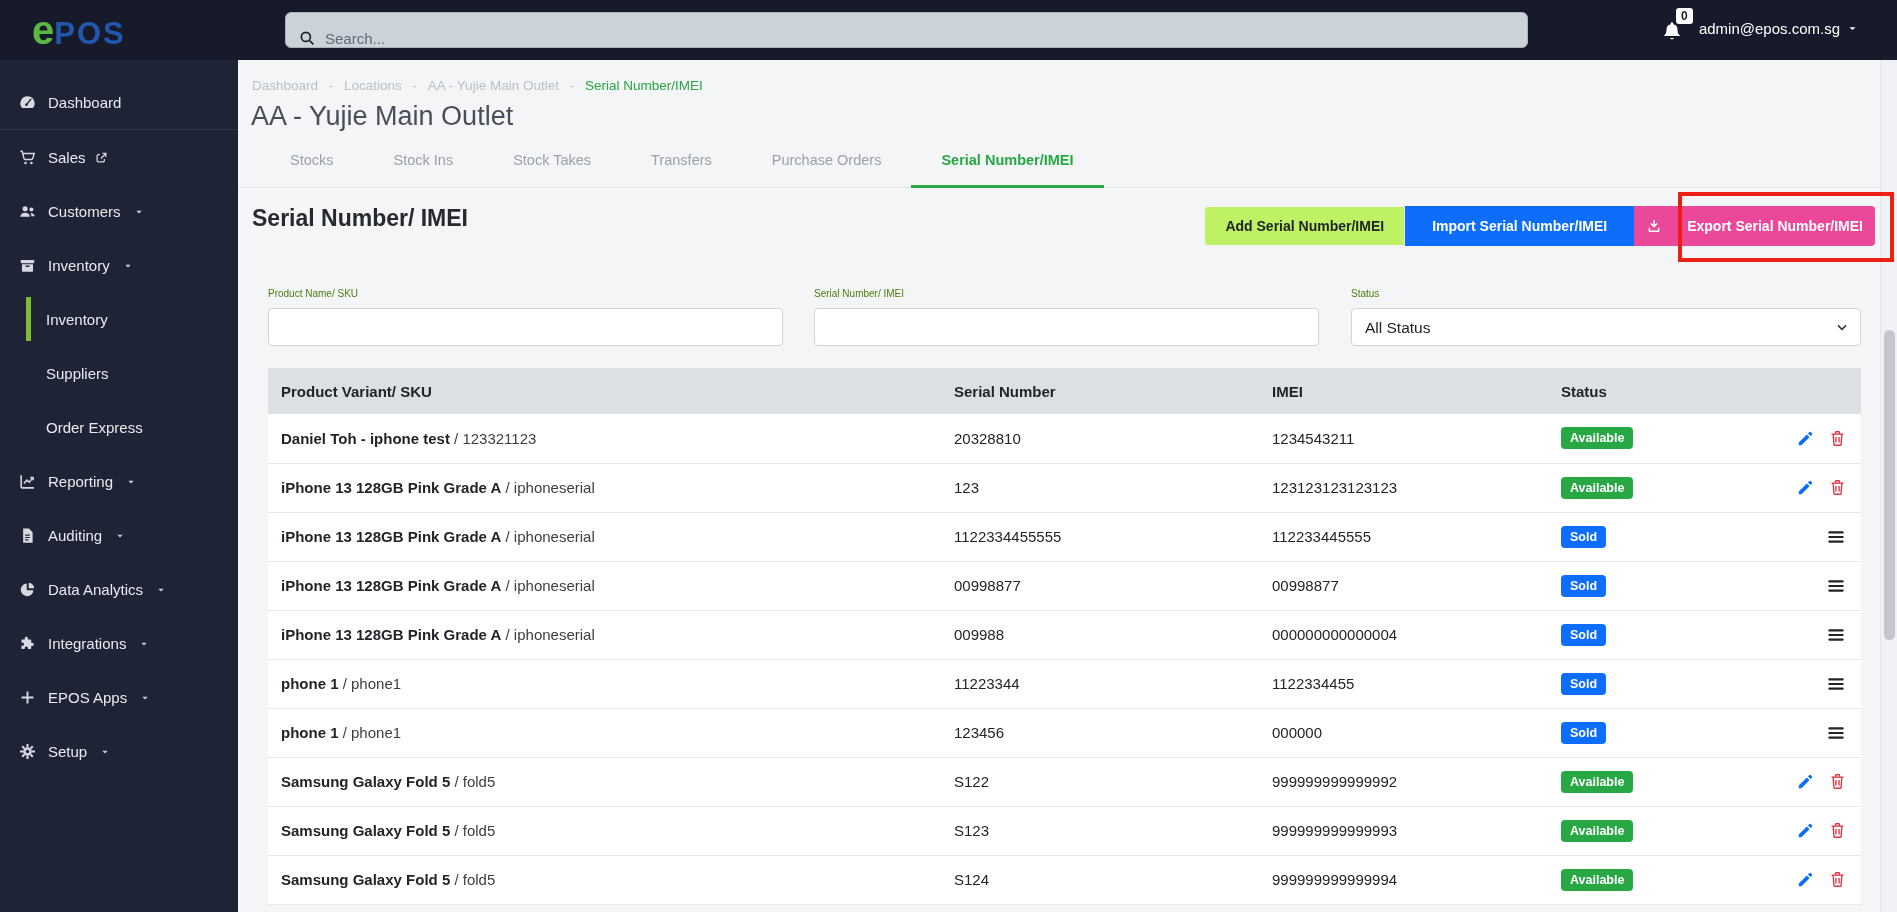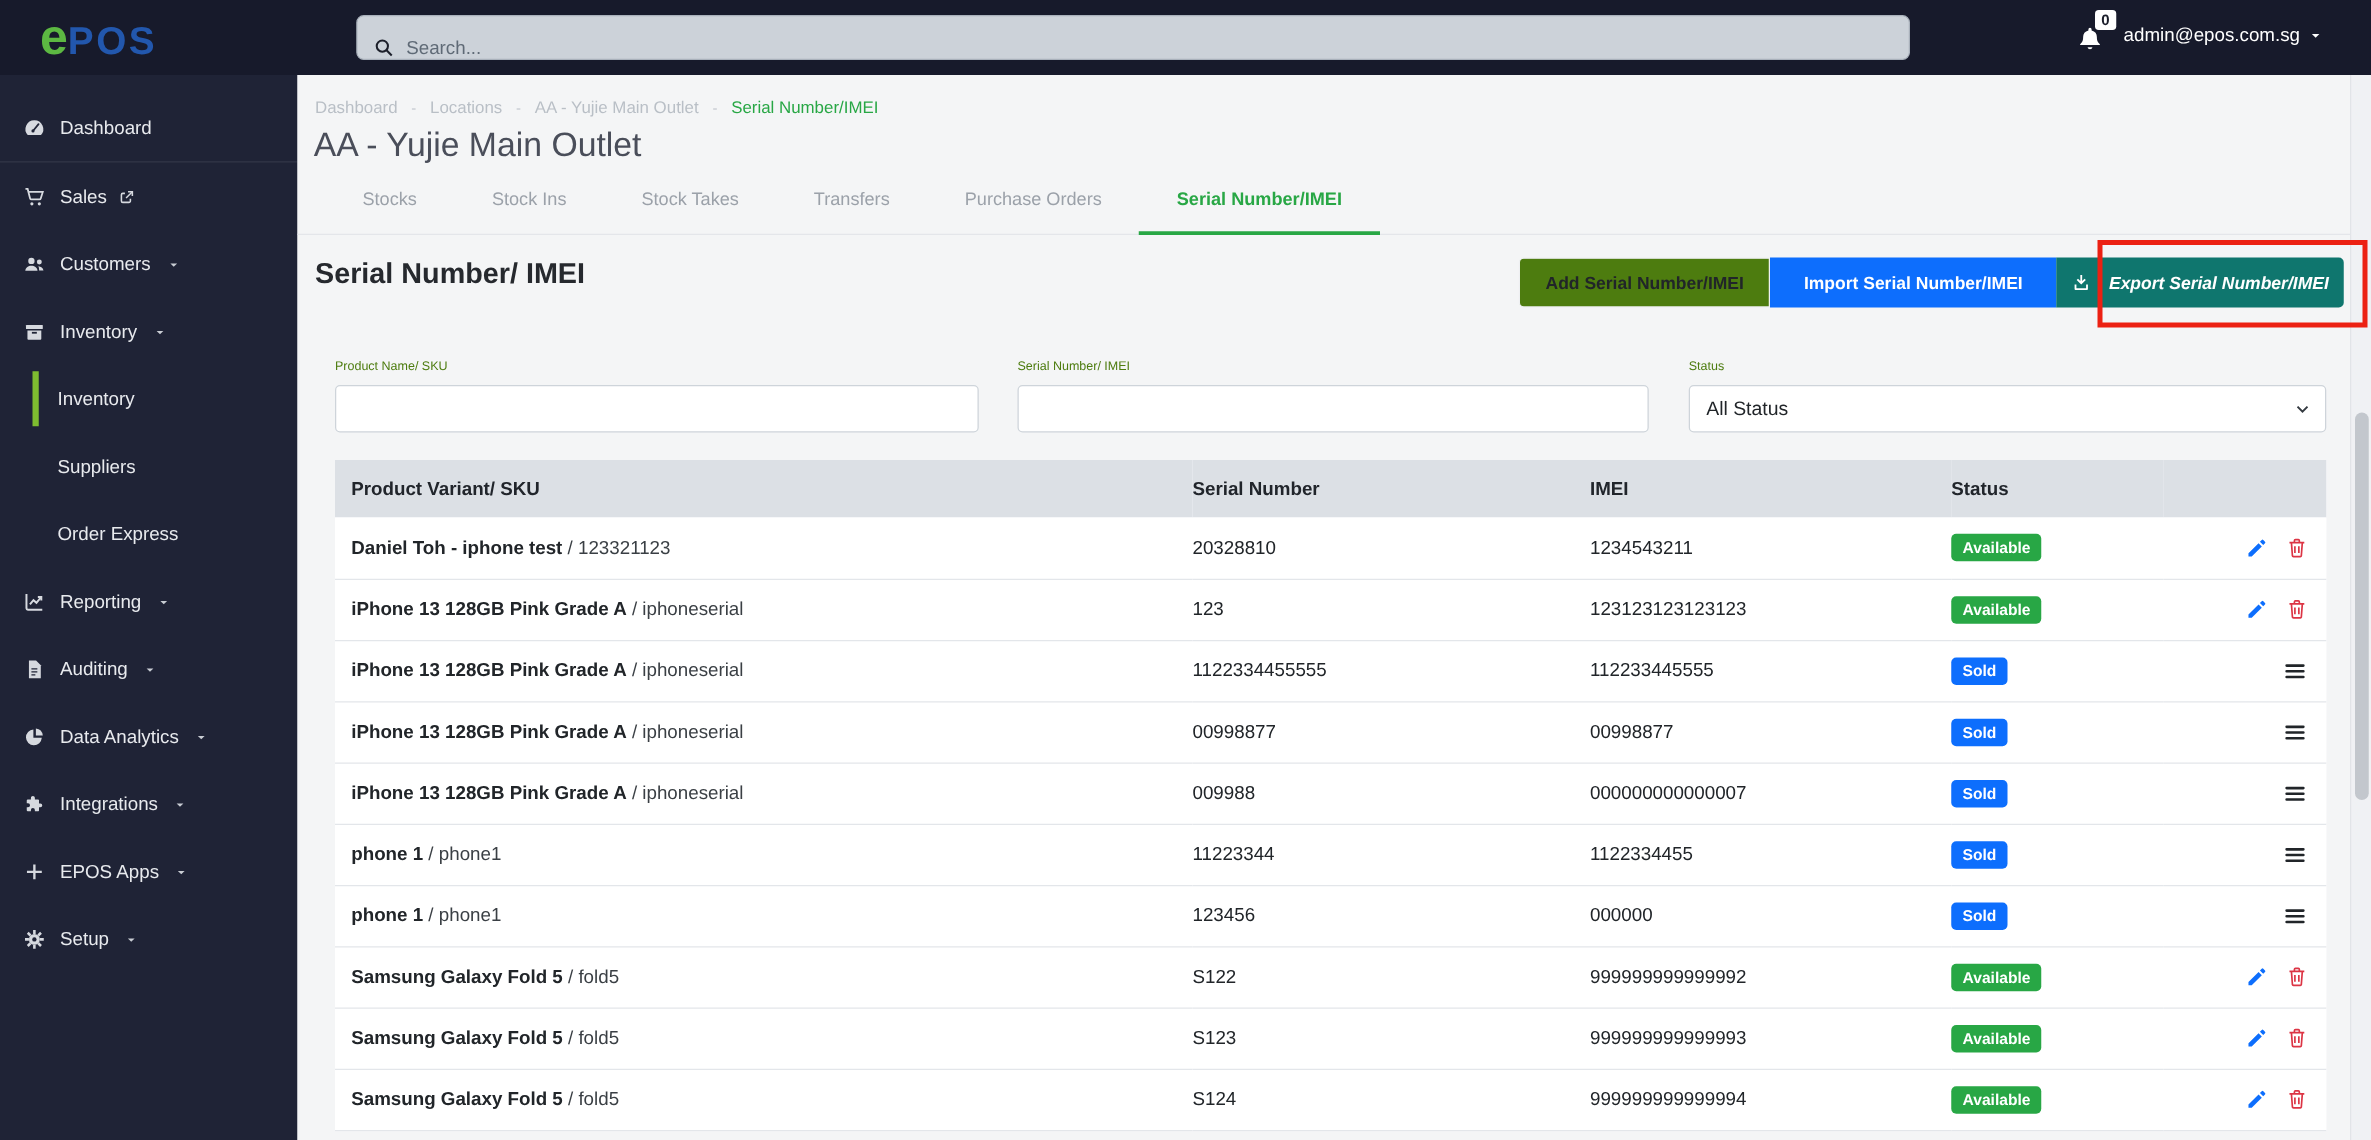--- a/index.html
+++ b/index.html
@@ -39,23 +39,23 @@
   .crumb-sep { color:#c3c8ce; font-size:12px; }
   .page-title { position:absolute; left:13px; top:41px; font-size:27px; font-weight:400; color:#4a4e5a; }
 
   .tabs { position:absolute; left:0; top:90px; right:17px; height:38px; border-bottom:1px solid #e4e6ea; display:flex; padding-left:22px; }
   .tab { padding:2px 30px 14px; font-size:14.5px; color:#9ba1a9; cursor:pointer; border-bottom:3px solid transparent; margin-bottom:-1px; white-space:nowrap; }
   .tab.active { color:#28a745; font-weight:bold; border-bottom-color:#28a745; }
 
   .section-title { position:absolute; left:14px; top:145px; font-size:23px; font-weight:bold; color:#26292e; }
   .btnbar { position:absolute; top:146px; right:22px; display:flex; height:40px; }
   .btn { border:none; height:40px; font-family:"Liberation Sans", sans-serif; font-size:14px; font-weight:bold; cursor:pointer; display:flex; align-items:center; white-space:nowrap; }
-  .btn-add { background:#4d7c0f; border:1px solid #eef0f2; color:#212529; border-radius:4px 0 0 4px; padding:0 20px; }
+  .btn-add { background:#bef264; border:1px solid #eef0f2; color:#212529; border-radius:4px 0 0 4px; padding:0 20px; }
   .btn-import { background:#0d6efd; color:#ffffff; padding:0 27px; }
-  .btn-export { background:#0f766e; color:#ffffff; border-radius:0 4px 4px 0; padding:0 12px; gap:14px;font-style:italic; }
+  .btn-export { background:#ec4899; color:#ffffff; border-radius:0 4px 4px 0; padding:0 12px; gap:25px; }
   .dl-icon { width:16px; height:16px; color:#ffffff; }
   .annotation { position:absolute; left:1440px; top:132px; width:216px; height:70px; border:4px solid #ec2113; pointer-events:none; z-index:4; }
 
   .filter-group { position:absolute; top:228px; }
   .filter-label { font-size:10px; color:#4d7c0f; margin-bottom:9px; }
   .filter-input { width:100%; height:38px; background:#ffffff; border:1px solid #ced4da; border-radius:4px; padding:0 12px; font-size:15px; color:#212529; outline:none; font-family:"Liberation Sans", sans-serif; }
   .fg1 { left:30px;  width:515px; }
   .fg2 { left:576px; width:505px; }
   .fg3 { left:1113px; width:510px; }
   .select-wrap { position:relative; }
@@ -389,21 +389,21 @@
           <td>00998877</td>
           <td>00998877</td>
           <td><span class="badge" style="background:#0d6efd">Sold</span></td>
           <td class="actions"><span class="act menu"><svg viewBox="0 0 24 24" stroke="currentColor" stroke-width="2.6" stroke-linecap="round">
                 <path d="M4 6.5h16M4 12h16M4 17.5h16"></path>
               </svg></span></td>
         </tr>
         <tr>
           <td><span class="pname">iPhone 13 128GB Pink Grade A</span><span class="psku"> / iphoneserial</span></td>
           <td>009988</td>
-          <td>000000000000007</td>
+          <td>000000000000004</td>
           <td><span class="badge" style="background:#0d6efd">Sold</span></td>
           <td class="actions"><span class="act menu"><svg viewBox="0 0 24 24" stroke="currentColor" stroke-width="2.6" stroke-linecap="round">
                 <path d="M4 6.5h16M4 12h16M4 17.5h16"></path>
               </svg></span></td>
         </tr>
         <tr>
           <td><span class="pname">phone 1</span><span class="psku"> / phone1</span></td>
           <td>11223344</td>
           <td>1122334455</td>
           <td><span class="badge" style="background:#0d6efd">Sold</span></td>

